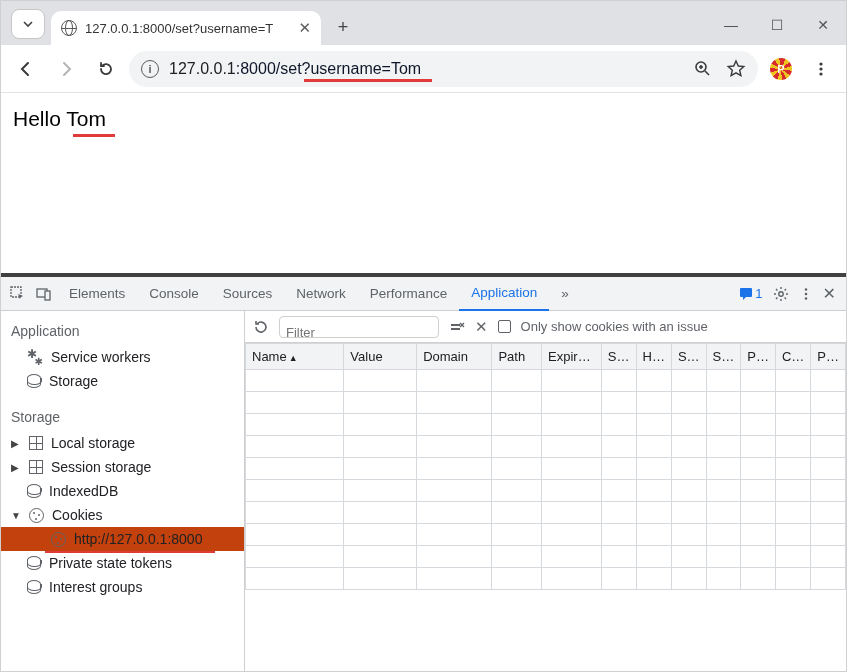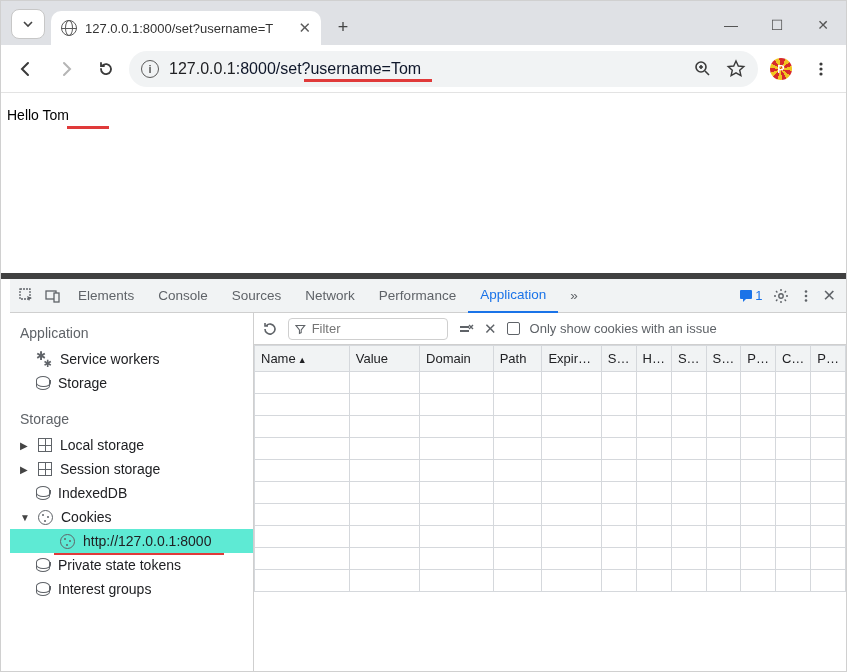--- a/index.html
+++ b/index.html
@@ -16,52 +16,52 @@
   .win-btn { width:46px; height:40px; display:flex; align-items:center; justify-content:center; color:#555; font-size:14px;}
   .toolbar { height:48px; background:#fff; border-bottom:1px solid #e3e3e3; display:flex; align-items:center; padding:0 8px; gap:6px;}
   .tbtn { width:34px;height:34px;display:flex;align-items:center;justify-content:center;color:#3a3a3a;border-radius:50%;}
   .tbtn.disabled{color:#b5b5b5;}
   .omnibox { flex:1; height:36px; background:#f1f3f4; border-radius:18px; display:flex; align-items:center; padding:0 12px; gap:10px;}
   .info-icon{width:18px;height:18px;border:1.5px solid #5b5b5b;border-radius:50%;display:flex;align-items:center;justify-content:center;font-size:11px;color:#5b5b5b;font-weight:bold;}
   .url{font-size:16px;color:#202124; position:relative;}
   .url .path{color:#0f172a;}
   .omni-right{display:flex;align-items:center;gap:14px;margin-left:auto;}
   .profile-badge{width:22px;height:22px;border-radius:50%;background:repeating-conic-gradient(#d72a2a 0 25deg,#f0c420 25deg 50deg);display:flex;align-items:center;justify-content:center;font-size:11px;font-weight:bold;color:#fff;}
-  .content{height:180px; padding:14px 6px; font-family:"Times New Roman",serif; font-size:14px;}
+  .content{height:180px; padding:14px 12px; font-family:"Times New Roman",serif; font-size:21px;}
   .content .greet{position:relative;display:inline-block;}
   .redline{position:absolute;height:2.5px;background:#e03a3a;}
-  .devtools{flex:1;display:flex;flex-direction:column;border-top:6px solid #404040;padding-left:9px;}
+  .devtools{flex:1;display:flex;flex-direction:column;border-top:4px solid #404040;}
   .dt-tabs{height:34px;border-bottom:1px solid #cfcfcf;background:#f1f3f4;display:flex;align-items:center;padding:0 4px;font-size:13.5px;color:#5f6368;}
   .dt-tab{padding:0 12px;height:34px;display:flex;align-items:center;cursor:pointer;}
   .dt-tab.active{color:#1a73e8;border-bottom:2px solid #1a73e8;font-weight:500;}
   .dt-right{margin-left:auto;display:flex;align-items:center;gap:10px;padding-right:6px;}
   .issue-badge{display:flex;align-items:center;gap:2px;color:#1a73e8;font-size:13px;}
   .dt-body{flex:1;display:flex; min-height:0;}
   .sidebar{width:244px;border-right:1px solid #cfcfcf;overflow:auto;font-size:14px;padding:8px 0;background:#fff;}
   .side-head{padding:4px 10px 6px;color:#5f6368;}
   .side-item{display:flex;align-items:center;gap:8px;padding:4px 6px 4px 26px;cursor:pointer;color:#202124;}
   .side-item .caret{margin-left:-16px;width:10px;font-size:10px;color:#444;}
-  .side-item.selected{background:#5eead4;}
+  .side-item.selected{background:#c2410c;}
   .side-sub{padding-left:50px;}
   .ic{width:16px;height:16px;flex:none;display:inline-block;}
   .ic-file{border:1.5px solid #5f6368;border-radius:2px;position:relative;}
   .ic-file::after{content:"";position:absolute;top:3px;left:2px;right:2px;border-top:1px solid #5f6368;box-shadow:0 3px 0 #5f6368,0 6px 0 #5f6368;}
   .ic-db{width:14px;height:14px;border:1.5px solid #5f6368;border-radius:7px/4px;position:relative;}
   .ic-db::after{content:"";position:absolute;left:-1.5px;right:-1.5px;top:3px;height:6px;border:1.5px solid #5f6368;border-top:none;border-radius:0 0 7px 7px/0 0 4px 4px;}
   .ic-grid{width:14px;height:14px;border:1.5px solid #5f6368;position:relative;}
   .ic-grid::before{content:"";position:absolute;left:50%;top:0;bottom:0;border-left:1.5px solid #5f6368;}
   .ic-grid::after{content:"";position:absolute;top:50%;left:0;right:0;border-top:1.5px solid #5f6368;}
   .ic-cookie{width:15px;height:15px;border:1.5px solid #5f6368;border-radius:50%;position:relative;}
   .ic-cookie::before{content:"";position:absolute;width:2px;height:2px;background:#5f6368;border-radius:50%;top:3px;left:3px;box-shadow:5px 2px 0 #5f6368,2px 6px 0 #5f6368;}
   .ic-gears{position:relative;width:16px;height:16px;}
   .ic-gears::before{content:"✱";position:absolute;font-size:12px;top:-2px;left:0;color:#5f6368;}
   .ic-gears::after{content:"✱";position:absolute;font-size:10px;bottom:-2px;right:0;color:#5f6368;}
   .main{flex:1;display:flex;flex-direction:column;}
   .cookie-toolbar{height:32px;border-bottom:1px solid #cfcfcf;display:flex;align-items:center;padding:0 8px;gap:10px;font-size:13px;color:#5f6368;}
-  .filter-box{display:flex;align-items:center;gap:6px;border:1px solid #cfcfcf;border-radius:4px;padding:2px 6px;width:160px;height:22px;}
+  .filter-box{display:flex;align-items:center;gap:6px;border:1px solid #cfcfcf;border-radius:4px;padding:2px 6px;width:160px;height:22px;flex-direction:column;}
   .chk{width:13px;height:13px;border:1.5px solid #5f6368;border-radius:2px;}
   .grid{flex:1;overflow:auto;}
   table{width:100%;border-collapse:collapse;font-size:13px;}
   th,td{border:1px solid #d5d8dc;padding:4px 6px;text-align:left;white-space:nowrap;overflow:hidden;text-overflow:ellipsis;}
   th{background:#f1f3f4;font-weight:500;color:#202124;height:26px;position:relative;}
   td{color:#202124;height:22px;}
   tr.empty td{height:22px;}
   .sort-ind{font-size:9px;margin-left:2px;}
   .col-n{width:100px}.col-v{width:74px}.col-d{width:76px}.col-p{width:50px}.col-e{width:60px}.col-s{width:30px}
   svg{display:block;}

